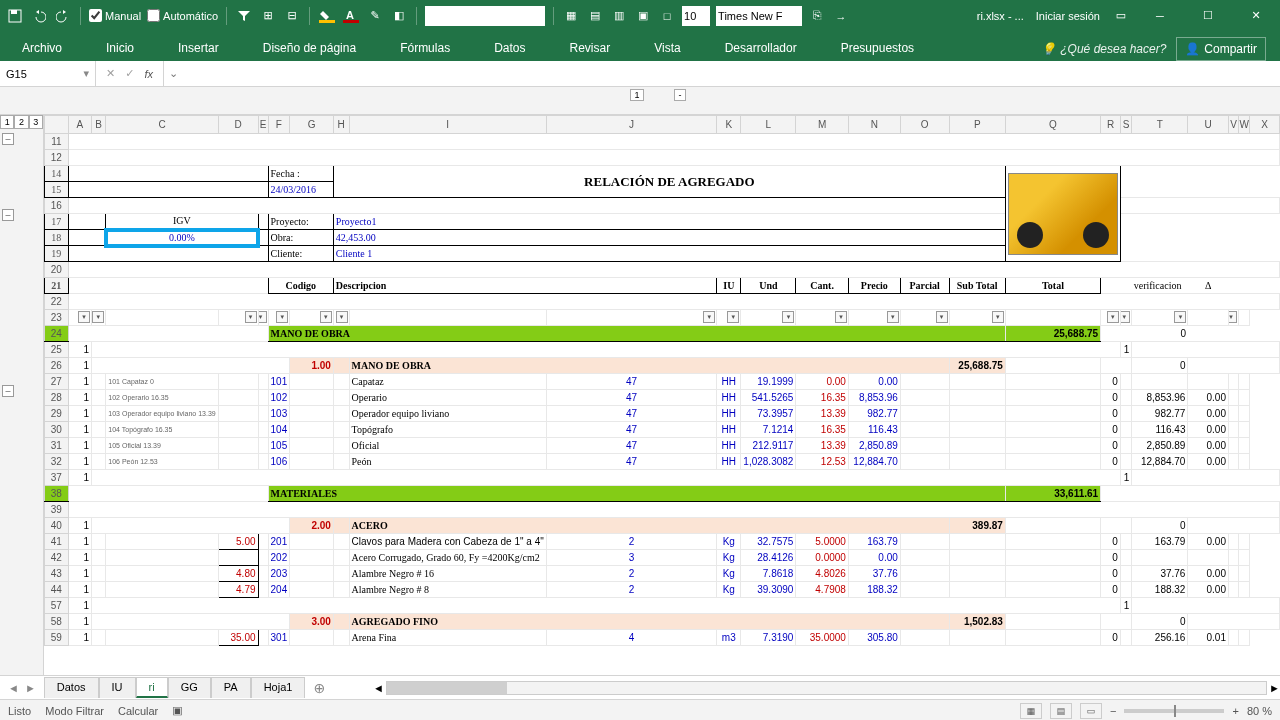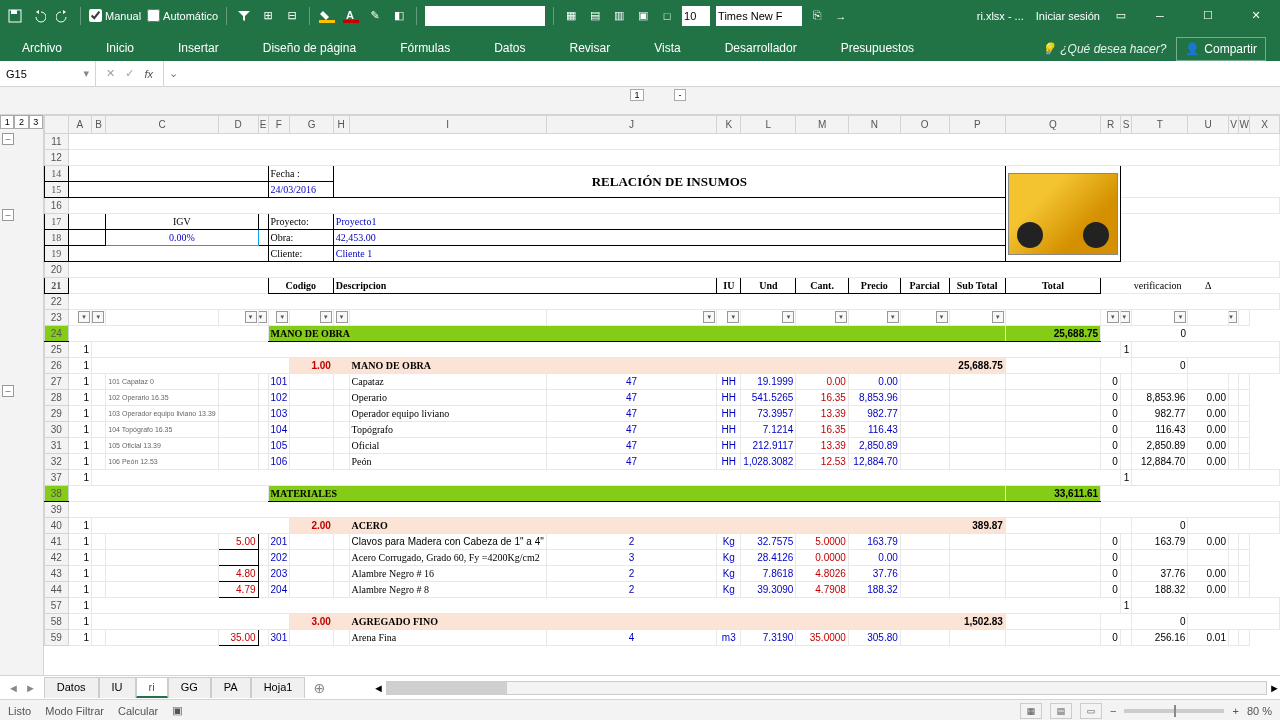--- a/index.html
+++ b/index.html
@@ -289,21 +289,21 @@
           </tr>
       <tr>
             <td class="rowhead">12</td>
             <td colspan="24"></td>
           </tr>
 
       <tr class="hdr-band">
             <td class="rowhead">14</td>
             <td colspan="5"></td>
         <td colspan="2">Fecha :</td>
-        <td colspan="9" rowspan="2" class="title-cell">RELACIÓN DE INSUMOS</td>
+        <td colspan="9" rowspan="2" class="title-cell">RELACIÓN DE AGREGADO</td>
         <td rowspan="6" colspan="2" style="padding:2px">
               <div class="loader-img"></div>
             </td>
         <td colspan="6" style="border:none"></td>
       </tr>
       <tr class="hdr-band">
             <td class="rowhead">15</td>
             <td colspan="5"></td>
         <td colspan="2" class="blue">24/03/2016</td>
         <td colspan="6" style="border:none"></td>
@@ -317,21 +317,21 @@
             <td colspan="2"></td>
         <td colspan="2" class="center" style="border:1px solid #000">IGV</td>
             <td></td>
         <td colspan="2">Proyecto:</td>
         <td colspan="9" class="blue">Proyecto1</td>
         <td colspan="6" style="border:none"></td>
       </tr>
       <tr class="hdr-band">
             <td class="rowhead">18</td>
             <td colspan="2"></td>
-        <td colspan="2" class="center blue" style="border:1px solid #0ea5e9">0.00%</td>
+        <td colspan="2" class="center blue" style="border:4px solid #0ea5e9">0.00%</td>
             <td></td>
         <td colspan="2">Obra:</td>
         <td colspan="9" class="blue">42,453.00</td>
         <td colspan="6" style="border:none"></td>
       </tr>
       <tr class="hdr-band">
             <td class="rowhead">19</td>
             <td colspan="5"></td>
         <td colspan="2">Cliente:</td>
         <td colspan="9" class="blue">Cliente 1</td>

